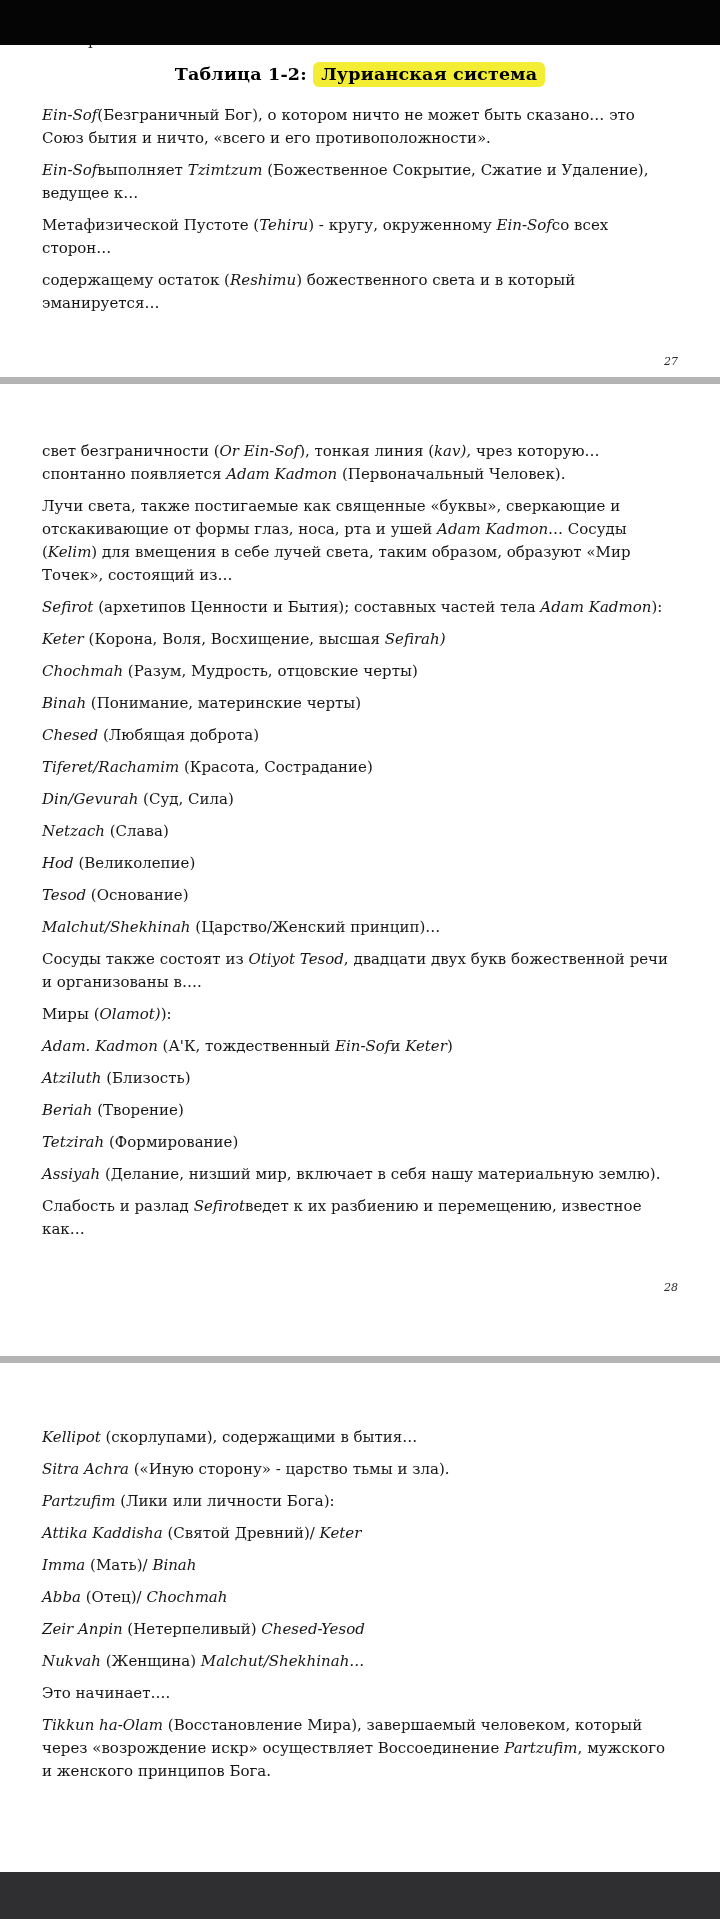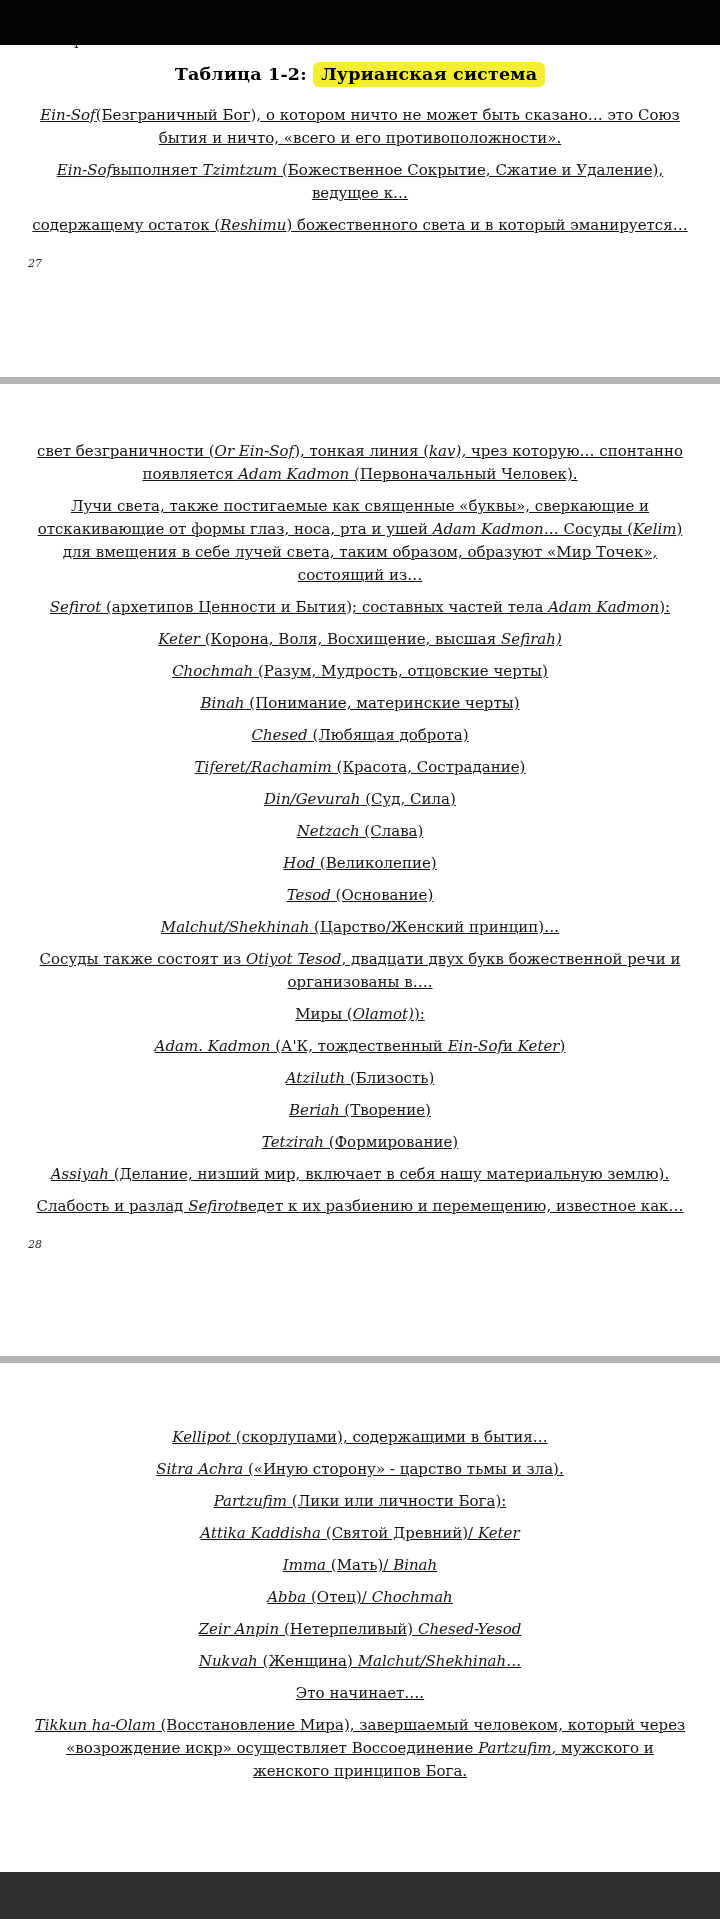--- a/index.html
+++ b/index.html
@@ -6,21 +6,21 @@
   body {
     width: 720px;
     background: #ffffff;
     color: #161616;
     font-family: "DejaVu Serif", "Liberation Serif", serif;
   }
   .top-bar    { height: 45px; background: var(--topbar, #050505); }
   .bottom-bar { height: 47px; background: var(--bottombar, #2f2f31); }
   .separator  { height: 7px;  background: var(--sep, #b4b4b5); }
 
-  .page { box-sizing: border-box; padding: 0 28px; background: #fff; border-radius: 24px; }
+  .page { box-sizing: border-box; padding: 0 42px; background: #fff; border-radius: 24px; }
   .page-1 { min-height: 332px; }
   .page-2 { min-height: 972px; padding-top: 47px; }
   .page-3 { min-height: 509px; padding-top: 54px; }
 
   .clipped-line { height: 9px; overflow: hidden; position: relative; }
   .clipped-line span {
     position: absolute; top: -14px; left: 12px;
     font-size: 15px; color: #222; white-space: nowrap;
   }
 
@@ -35,48 +35,47 @@
   }
   .hl {
     background: var(--hl, #f3ee33);
     color: #000;
     padding: 2px 8px 3px;
     border-radius: 6px;
   }
 
   .para {
     margin: 9px 0;
-    text-align: center;
     font-size: 15px;
     line-height: 23px;
-    text-decoration: underline;
   }
   .para em { font-style: italic; }
 
   .page-number {
-    margin-top: 20px;
-    text-align: left;
+    margin-top: 40px;
+    text-align: right;
     font-size: 11px;
     font-style: italic;
     color: #2a2a2a;
   }
 </style>
 </head>
 <body>
 
 <div class="top-bar"></div>
 
 <div class="page page-1">
   <div class="clipped-line">
     <span>безграничного Бога.</span>
   </div>
   <h1 class="doc-title"><span>Таблица 1-2: </span><mark class="hl">Лурианская система</mark></h1>
   <div class="page-body">
       <p class="para"><em>Ein-Sof</em><span>(Безграничный Бог), о котором ничто не может быть сказано… это Союз бытия и ничто, «всего и его противоположности».</span></p>
       <p class="para"><em>Ein-Sof</em><span>выполняет </span><em>Tzimtzum</em><span> (Божественное Сокрытие, Сжатие и Удаление), ведущее к…</span></p>
+      <p class="para"><span>Метафизической Пустоте (</span><em>Tehiru</em><span>) - кругу, окруженному </span><em>Ein-Sof</em><span>со всех сторон…</span></p>
       <p class="para"><span>содержащему остаток (</span><em>Reshimu</em><span>) божественного света и в который эманируется…</span></p>
     </div>
   <div class="page-number">27</div>
 </div>
 
 <div class="separator"></div>
 
 <div class="page page-2">
   <div class="page-body">
       <p class="para"><span>свет безграничности (</span><em>Or Ein-Sof</em><span>), тонкая линия (</span><em>kav),</em><span> чрез которую… спонтанно появляется </span><em>Adam Kadmon</em><span> (Первоначальный Человек).</span></p>

